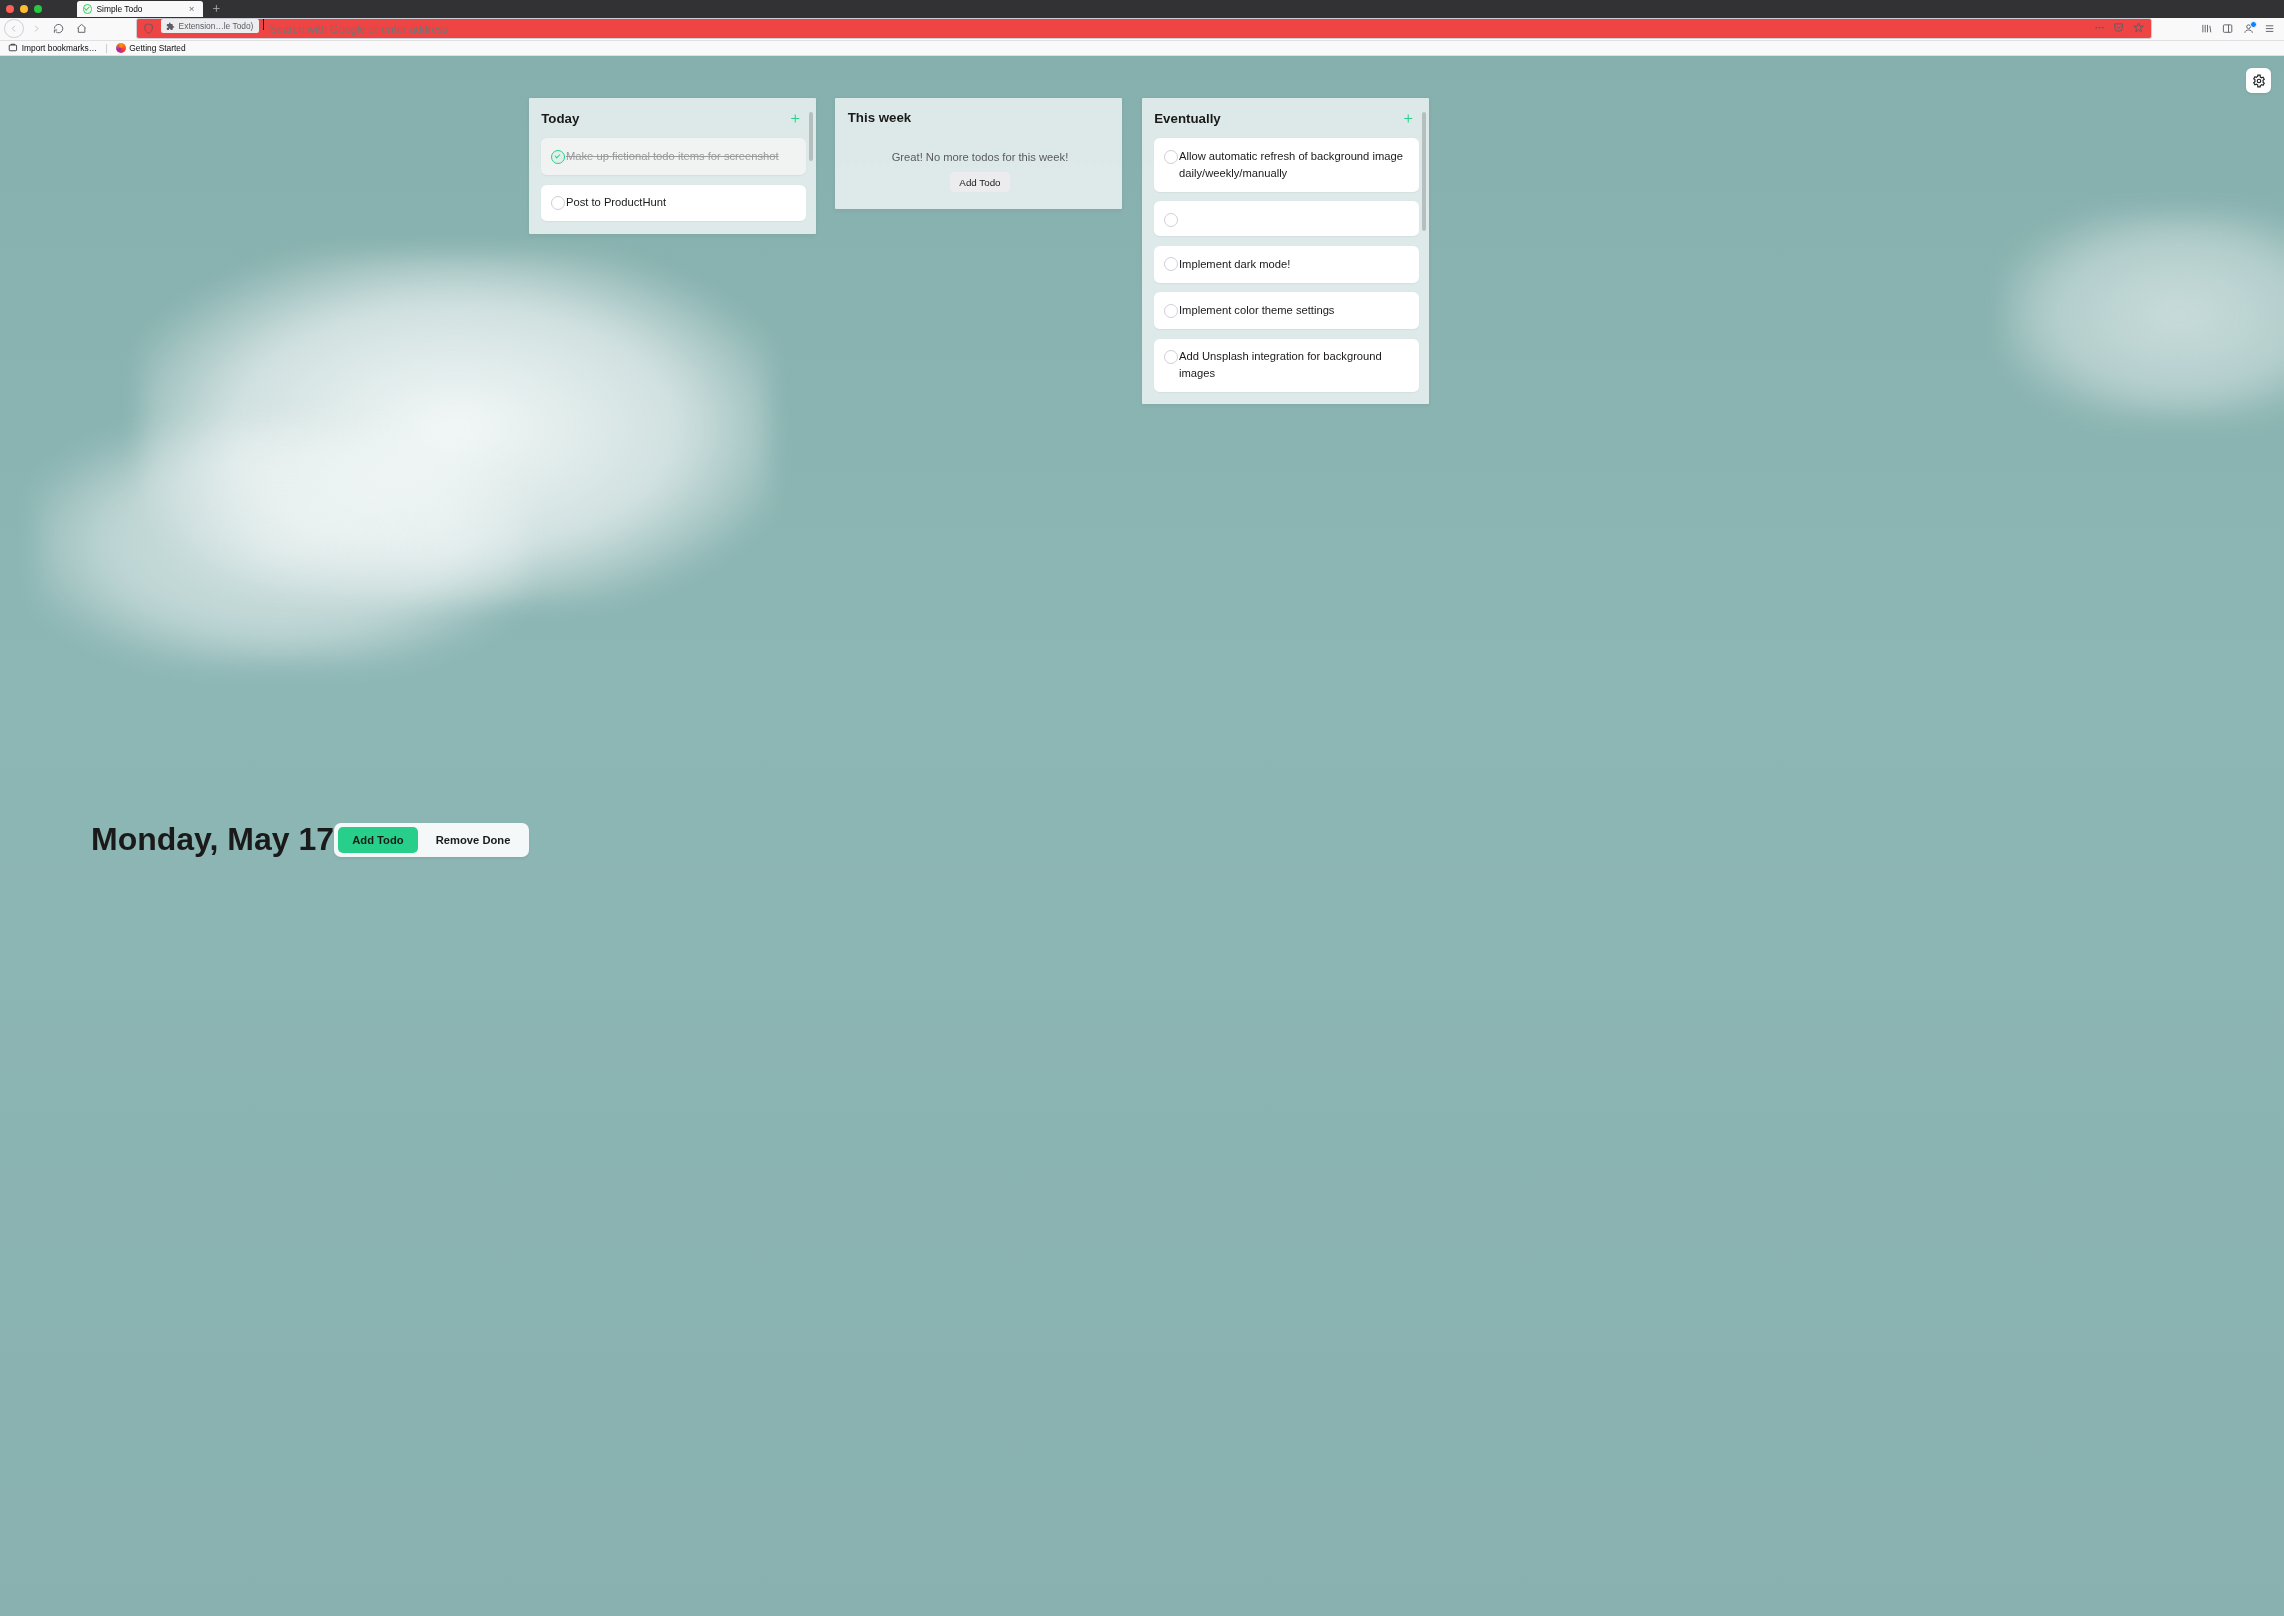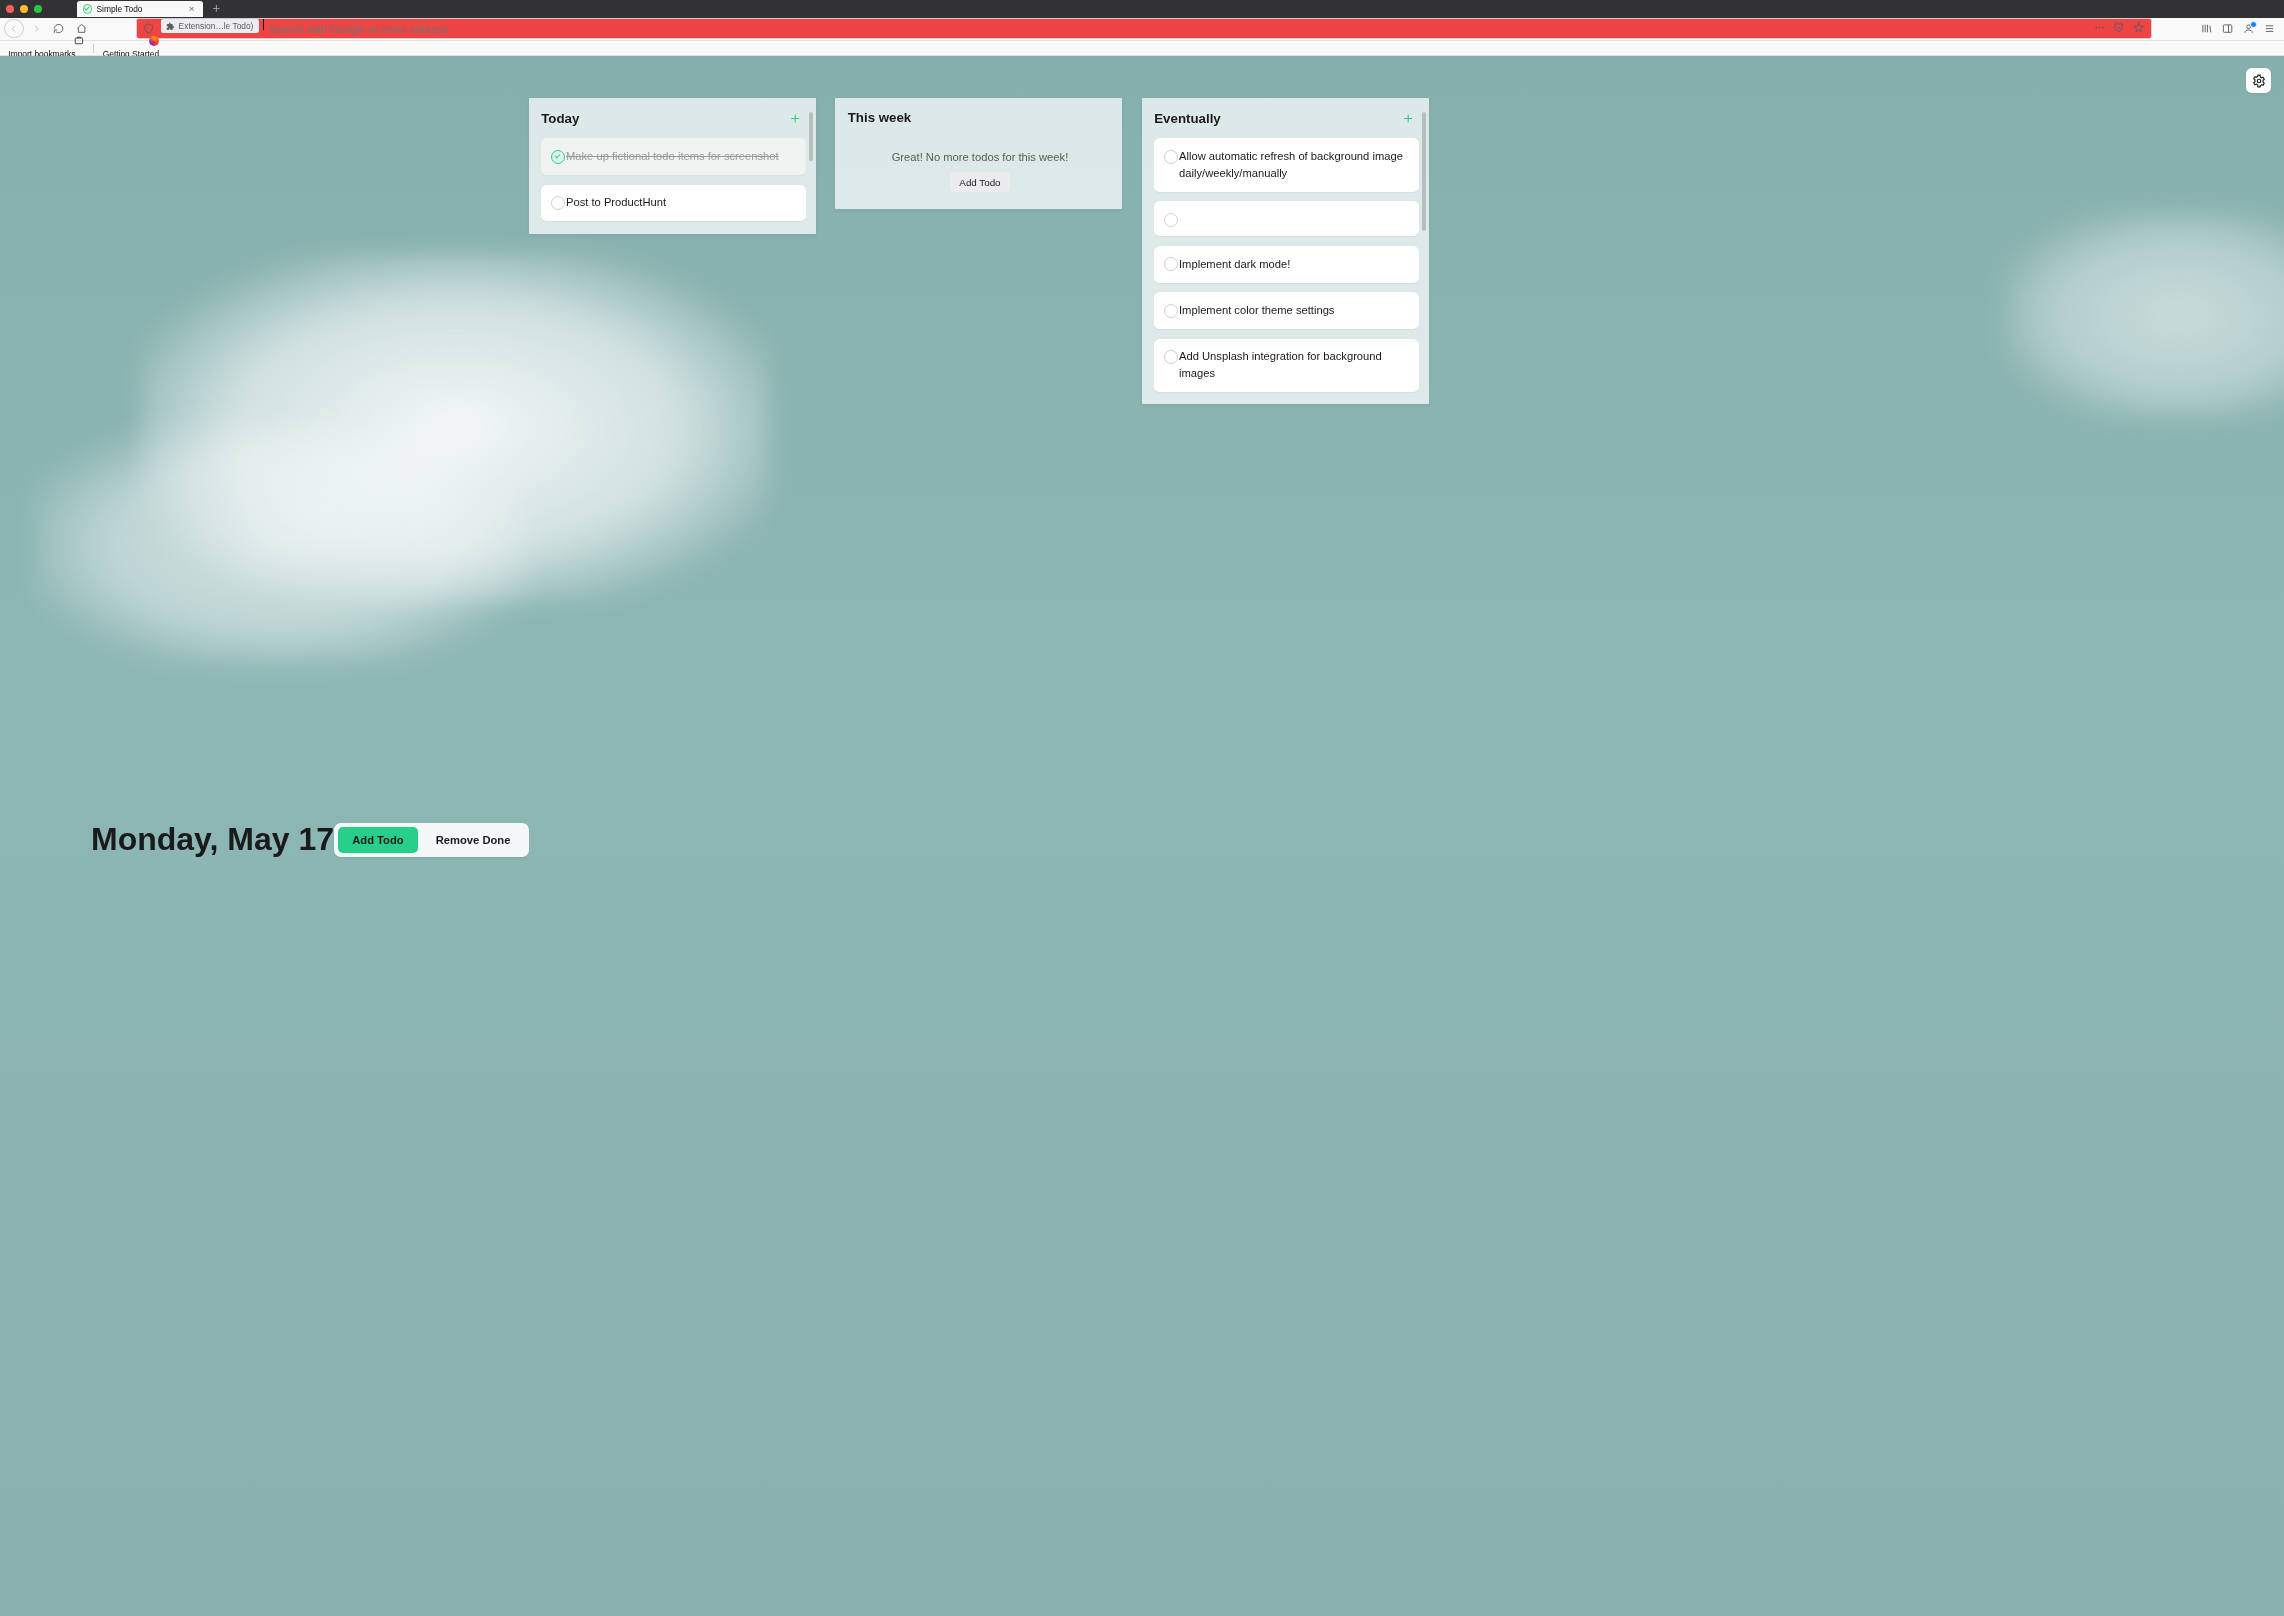--- a/index.html
+++ b/index.html
@@ -101,21 +101,21 @@
   }
 
   .bookmarks-bar {
     height: 15.4px;
     background:#f9f9fa;
     border-bottom:0.7px solid #e0e0e2;
     display:flex; align-items:center;
     padding:0 5.6px; gap:5.6px;
     font-size:8.4px; color:#0c0c0d;
   }
-  .bm-item { display:flex; align-items:flex-end; gap:3.5px; cursor:pointer; padding:1.4px 2.8px;flex-direction:column;}
+  .bm-item { display:flex; align-items:flex-end; gap:3.5px; cursor:pointer; padding:1.4px 2.8px;}
   .bm-divider { color:#bbb; }
   .ff-icon {
     width:9.8px; height:9.8px; border-radius:50%;
     background: conic-gradient(#ff9500, #ff3b30, #9c27b0, #ff9500);
   }
 
   
   .app {
     flex:1;
     position:relative;

